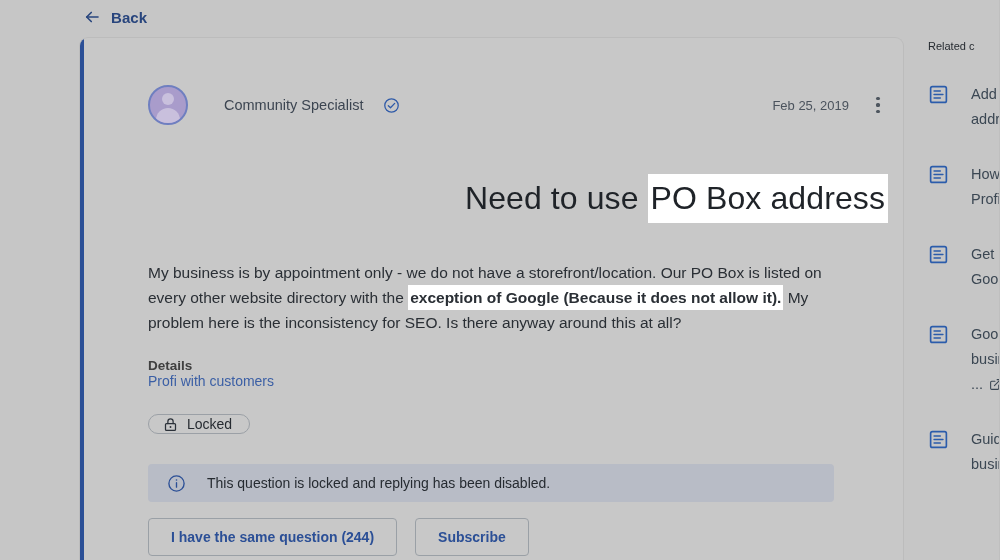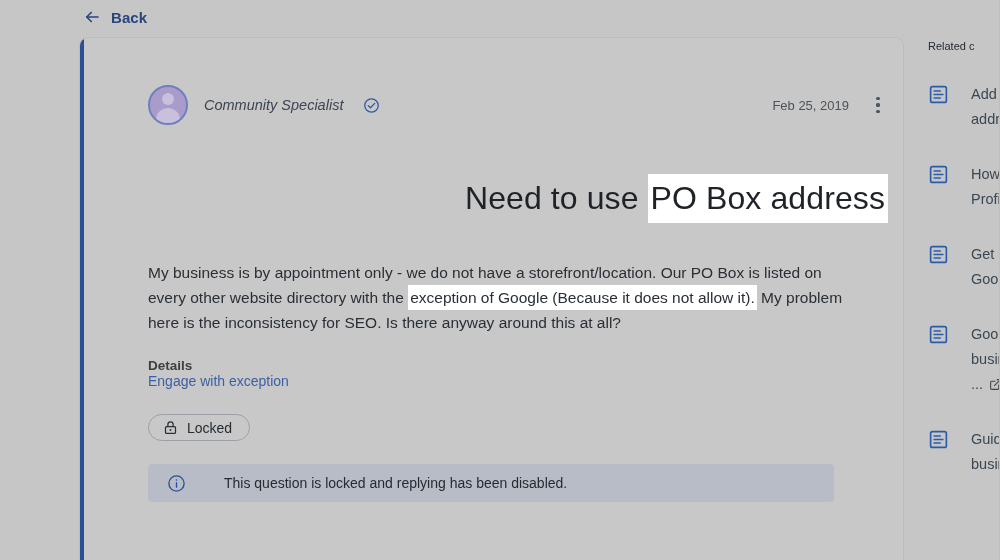--- a/index.html
+++ b/index.html
@@ -108,25 +108,24 @@
     position: absolute;
     left: 50%;
     top: 21px;
     transform: translateX(-50%);
     width: 24px;
     height: 18px;
     border-radius: 12px 12px 0 0;
     background: #c9c0dd;
   }
   .author-name {
-    margin-left: 16px;
+    margin-left: 36px;
     font-size: 14.5px;
     color: #3c4551;
     white-space: nowrap;
-    font-style: italic;
   }
   .verified-icon {
     margin-left: 20px;
     width: 17px;
     height: 17px;
     color: #2f5aa8;
     flex: 0 0 auto;
   }
   .author-badge {
     margin-left: 7px;
@@ -185,20 +184,21 @@
     position: absolute;
     left: 68px;
     top: 222px;
     width: 700px;
     font-size: 15.5px;
     line-height: 25px;
     color: #2a2f35;
   }
   .body-text .hl {
     padding: 4px 2px 4px 2px;
+    font-weight: bold;
   }
 
   
   .details-block {
     position: absolute;
     left: 68px;
     top: 320px;
   }
   .details-label {
     font-size: 13.5px;
@@ -209,21 +209,21 @@
     font-size: 14px;
     color: #3b5fa5;
     cursor: pointer;
   }
 
   
   .chip {
     position: absolute;
     left: 68px;
     top: 376px;
-    height: 27px;
+    height: 20px;
     padding: 0 17px 0 14px;
     display: inline-flex;
     align-items: center;
     gap: 9px;
     border: 1px solid #9ba0a6;
     border-radius: 16px;
     box-sizing: border-box;
     cursor: pointer;
   }
   .chip-icon { width: 15px; height: 15px; color: #2b3139; flex:0 0 auto;}
@@ -246,21 +246,21 @@
     box-sizing: border-box;
   }
   .banner-icon {
     width: 19px;
     height: 19px;
     margin-left: 19px;
     color: #2b4f96;
     flex: 0 0 auto;
   }
   .banner-text {
-    margin-left: 38px;
+    margin-left: 21px;
     font-size: 14px;
     color: #262b31;
   }
 
   
   .actions {
     position: absolute;
     left: 68px;
     top: 480px;
     display: flex;
@@ -388,21 +388,21 @@
     <div class="title">
       <span>Need to use </span><span class="hl">PO Box address</span>
     </div>
 
     <div class="body-text">
       <span>My business is by appointment only - we do not have a storefront/location.  Our PO Box is listed on every other website directory with the </span><span class="hl">exception of Google (Because it does not allow it).</span><span>  My problem here is the inconsistency for SEO.  Is there anyway around this at all?</span>
     </div>
 
     <div class="details-block">
       <div class="details-label">Details</div>
-      <div class="details-link">Engage with exception</div>
+      <div class="details-link">Profi with customers</div>
     </div>
 
     <div class="chip">
       <span class="chip-icon">
         <svg viewBox="0 0 24 24" width="15" height="15" fill="none" stroke="currentColor" stroke-width="2" stroke-linecap="round" stroke-linejoin="round">
           <rect x="4" y="10.5" width="16" height="11" rx="1.6"></rect>
           <path d="M7.8 10.5V7.2a4.2 4.2 0 0 1 8.4 0v3.3"></path>
           <circle cx="12" cy="16" r="1.5" fill="currentColor" stroke="none"></circle>
         </svg>
       </span>
@@ -413,20 +413,24 @@
       <span class="banner-icon">
         <svg viewBox="0 0 24 24" width="19" height="19" fill="none" stroke="currentColor" stroke-width="1.7" stroke-linecap="round" stroke-linejoin="round">
           <circle cx="12" cy="12" r="9.6"></circle>
           <line x1="12" y1="11" x2="12" y2="16.6"></line>
           <circle cx="12" cy="7.6" r="1.05" fill="currentColor" stroke="none"></circle>
         </svg>
       </span>
       <span class="banner-text">This question is locked and replying has been disabled.</span>
     </div>
 
+    <div class="actions">
+      <button class="btn">I have the same question (244)</button>
+      <button class="btn">Subscribe</button>
+    </div>
   </div>
 
   <div class="sidebar">
     <div class="sidebar-title">Related c</div>
     <div class="sidebar-list">
 
       <div class="sb-item">
         <span class="sb-icon">
           <svg viewBox="0 0 24 24" width="21" height="21" fill="none" stroke="currentColor" stroke-width="1.9" stroke-linecap="round">
             <rect x="3" y="3" width="18" height="18" rx="2"></rect>

